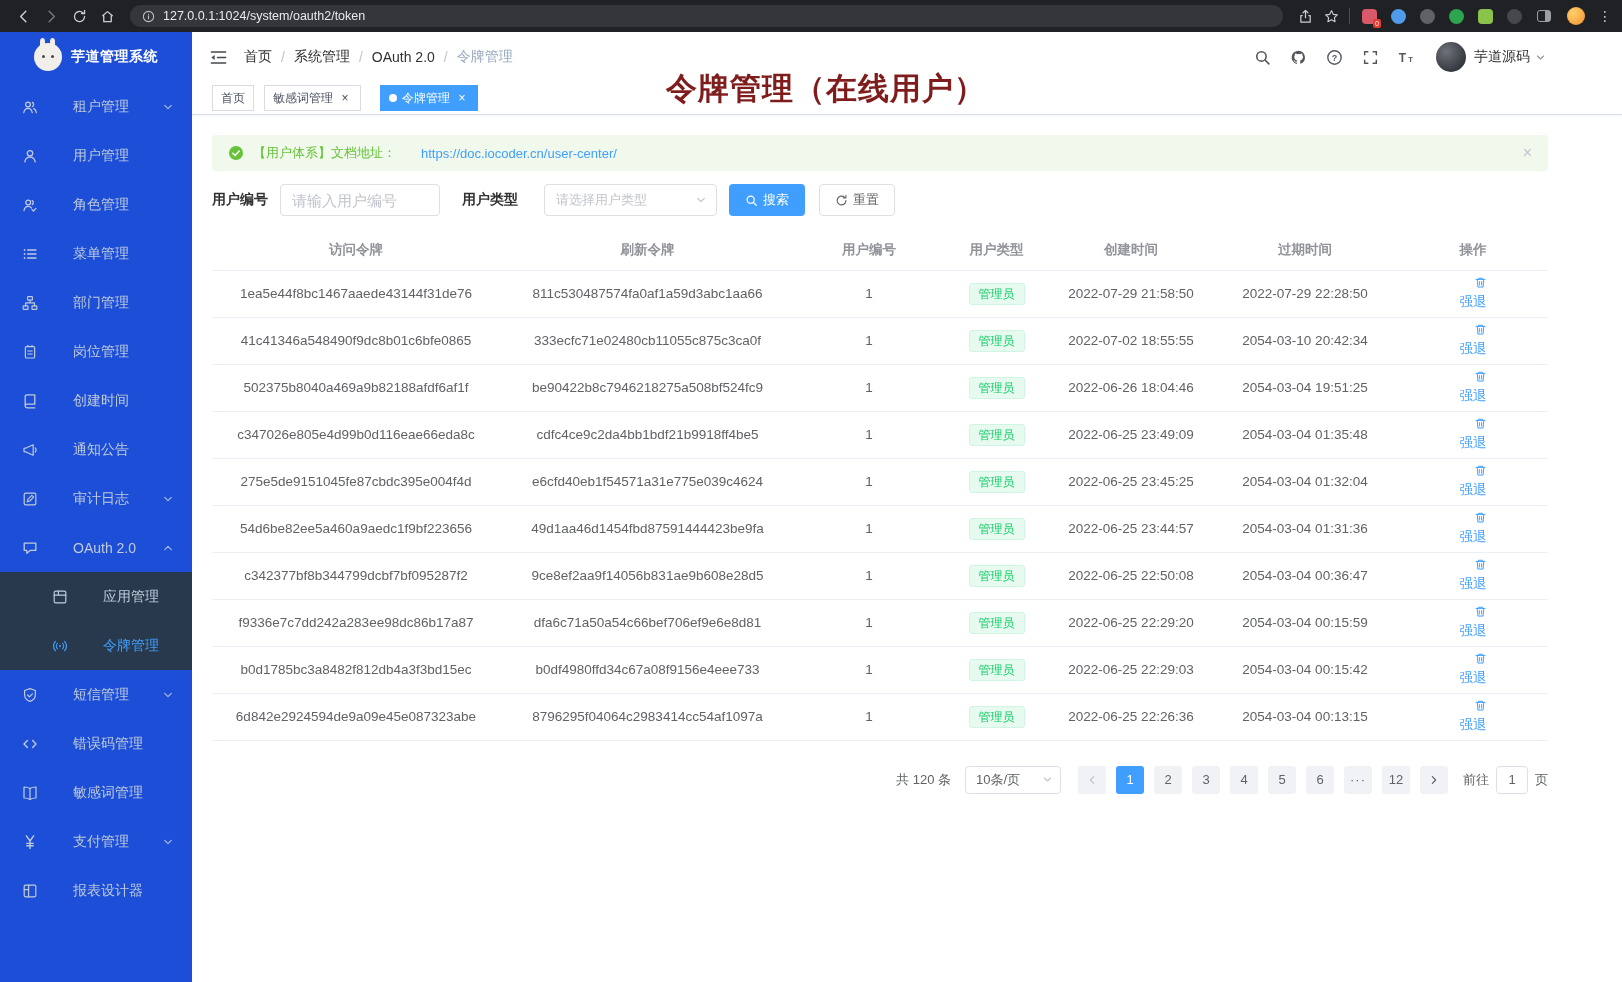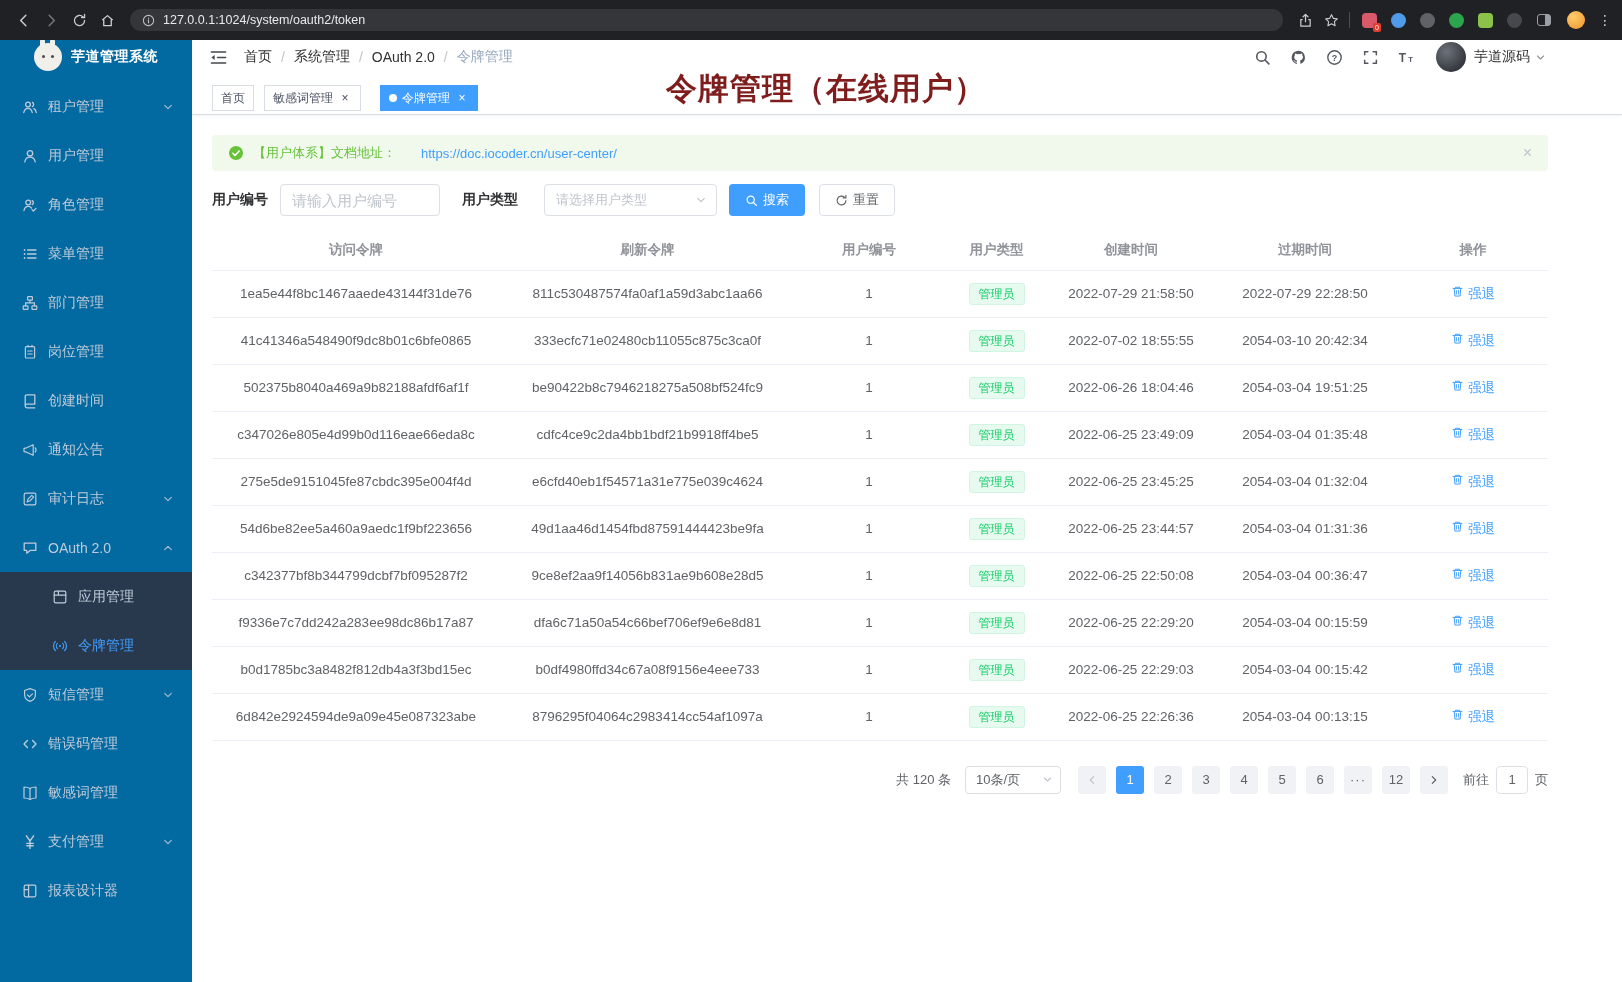--- a/index.html
+++ b/index.html
@@ -1,21 +1,21 @@
 <!DOCTYPE html>
 <html><head>
 <meta charset="utf-8">
 <style>
   * { box-sizing: border-box; margin: 0; padding: 0; }
   html,body { width:1622px; height:982px; }
   body { font-family:"Liberation Sans","DejaVu Sans",sans-serif; background:#fff; overflow:hidden; }
   .screen { position:relative; width:1622px; height:982px; overflow:hidden; background:#fff; }
 
   
-  .browser { position:absolute; top:0; left:0; right:0; height:40px; background:#202124; display:flex; align-items:center; padding:0 10px; gap:2px; z-index:60; }
+  .browser { position:absolute; top:0; left:0; right:0; height:32px; background:#202124; display:flex; align-items:center; padding:0 10px; gap:2px; z-index:60; }
   .bnav { width:26px; height:26px; border-radius:50%; display:flex; align-items:center; justify-content:center; color:#c9cdd1; flex:none; cursor:pointer; }
   .bnav svg { width:15px; height:15px; }
   .bnav.dim { color:#74787d; }
   .urlbar { flex:1; height:22px; margin:0 8px; background:#35363a; border-radius:12px; display:flex; align-items:center; gap:8px; padding:0 12px; color:#bdc1c6; cursor:text; min-width:0; }
   .urlbar svg { width:13px; height:13px; flex:none; }
   .url-text { color:#e8eaed; font-size:12.5px; white-space:nowrap; }
   .bic { width:24px; height:24px; display:flex; align-items:center; justify-content:center; color:#c9cdd1; flex:none; cursor:pointer; }
   .bic svg { width:15px; height:15px; }
   .bsep { width:1px; height:16px; background:#4a4d51; margin:0 4px; flex:none; }
   .ext { position:relative; width:15px; height:15px; border-radius:50%; margin:0 6px; flex:none; cursor:pointer; }
@@ -24,32 +24,32 @@
   .e3 { background:#5f6368; }
   .e4 { background:#2da44e; }
   .e5 { background:#8bc34a; border-radius:4px; }
   .e6 { background:#45484c; }
   .extbadge { position:absolute; right:-4px; bottom:-4px; background:#e33b2e; color:#fff; font-size:7px; font-style:normal; line-height:9px; padding:0 2px; border-radius:2px; }
   .splitic { width:14px; height:12px; border:1.5px solid #9aa0a6; border-radius:3px; background:linear-gradient(90deg, transparent 55%, #9aa0a6 55%); margin:0 7px; flex:none; cursor:pointer; }
   .profile-dot { width:18px; height:18px; border-radius:50%; background:radial-gradient(circle at 35% 32%, #ffcf6b, #f0922e); margin:0 7px; flex:none; cursor:pointer; }
   .kebab { color:#c9cdd1; font-size:14px; margin-left:4px; cursor:pointer; }
 
   
-  .sidebar { position:absolute; top:32px; left:0; bottom:0; width:192px; background:#0369a1; z-index:30; }
+  .sidebar { position:absolute; top:32px; left:0; bottom:0; width:192px; background:#1d4ed8; z-index:30; }
   .logo { height:50px; display:flex; align-items:center; justify-content:center; gap:9px; cursor:pointer; }
   .logo-img { position:relative; width:28px; height:28px; border-radius:50%; background:#f1efe9; flex:none; }
   .logo-img::before { content:""; position:absolute; top:-5px; left:6px; width:5px; height:8px; border-radius:50% 50% 0 0; background:#f1efe9; box-shadow:10px 0 0 #f1efe9; }
   .logo-img::after { content:""; position:absolute; left:8px; top:12px; width:3px; height:3px; border-radius:50%; background:#4a4a4a; box-shadow:9px 0 0 #4a4a4a; }
   .logo-title { color:#fff; font-size:14px; font-weight:700; letter-spacing:.5px; }
   .menu { display:block; }
   .menu-item { position:relative; height:49px; display:flex; align-items:center; padding:0 6px 0 22px; color:#bfcbd9; font-size:14px; cursor:pointer; }
   .menu-item.submenu { background:#28394d; padding-left:52px; }
   .menu-item.active { color:#409eff; }
   .mi-icon { width:16px; height:16px; margin-right:10px; flex:none; }
-  .mi-label { flex:1; white-space:nowrap; overflow:hidden; }
+  .mi-label { flex:1; white-space:nowrap; overflow:hidden;margin-left:25px; }
   .mi-chev { width:12px; height:12px; margin-right:12px; flex:none; opacity:.85; }
 
   
   .navbar { position:absolute; top:32px; left:192px; right:0; height:50px; background:#fff; display:flex; align-items:center; padding-right:76px; z-index:20; }
   .hamburger { width:52px; height:50px; display:flex; align-items:center; justify-content:center; color:#45494e; cursor:pointer; flex:none; }
   .hamburger svg { width:19px; height:19px; }
   .breadcrumb { display:flex; align-items:center; font-size:14px; color:#303133; }
   .bc { display:inline-flex; align-items:center; }
   .bc-label { white-space:nowrap; }
   .bc-label.last { color:#97a8be; }
@@ -92,21 +92,21 @@
   .f-select svg { width:12px; height:12px; color:#c0c4cc; }
   .btn { height:32px; border-radius:4px; font-size:13px; display:inline-flex; align-items:center; gap:5px; padding:4px 15px; cursor:pointer; border:1px solid transparent; font-family:inherit; white-space:nowrap; }
   .btn svg { width:13px; height:13px; }
   .btn-primary { background:#409eff; color:#fff; margin-left:12px; }
   .btn-default { background:#fff; color:#606266; border-color:#dcdfe6; margin-left:14px; }
 
   .token-table { margin-top:14px; width:100%; border-collapse:collapse; table-layout:fixed; }
   .token-table th { height:40px; font-size:13.5px; color:#909399; font-weight:700; text-align:center; border-bottom:1px solid #ebeef5; background:#fff; white-space:nowrap; }
   .token-table td { height:47px; font-size:13.5px; color:#606266; text-align:center; border-bottom:1px solid #ebeef5; white-space:nowrap; overflow:hidden; }
   .badge { display:inline-block; padding:2px 9px; font-size:12px; line-height:16px; color:#13ce66; background:#e7faf0; border:1px solid #d0f5e2; border-radius:3px; }
-  .action-link { color:#409eff; font-size:13.5px; display:inline-flex; align-items:flex-start; gap:4px; cursor:pointer; text-decoration:none; }
+  .action-link { color:#409eff; font-size:13.5px; display:inline-flex; align-items:flex-end; gap:4px; cursor:pointer; text-decoration:none;flex-direction:column; }
   .action-link svg { width:13px; height:13px; }
 
   .pagination { margin-top:25px; display:flex; align-items:center; justify-content:flex-end; font-size:13px; color:#606266; }
   .pg-total { margin-right:14px; white-space:nowrap; }
   .pg-size { width:96px; height:28px; border:1px solid #dcdfe6; border-radius:4px; background:#fff; display:flex; align-items:center; justify-content:space-between; padding:0 7px 0 10px; cursor:pointer; margin-right:12px; }
   .pg-size svg { width:11px; height:11px; color:#c0c4cc; }
   .pg-pages { display:flex; align-items:center; }
   .pg-btn { min-width:28px; height:28px; margin:0 5px; background:#f0f2f5; border:none; border-radius:3px; color:#606266; font-size:13px; display:inline-flex; align-items:center; justify-content:center; cursor:pointer; font-family:inherit; padding:0 4px; }
   .pg-btn.active { background:#409eff; color:#fff; }
   .pg-btn.ellipsis { letter-spacing:1px; }

